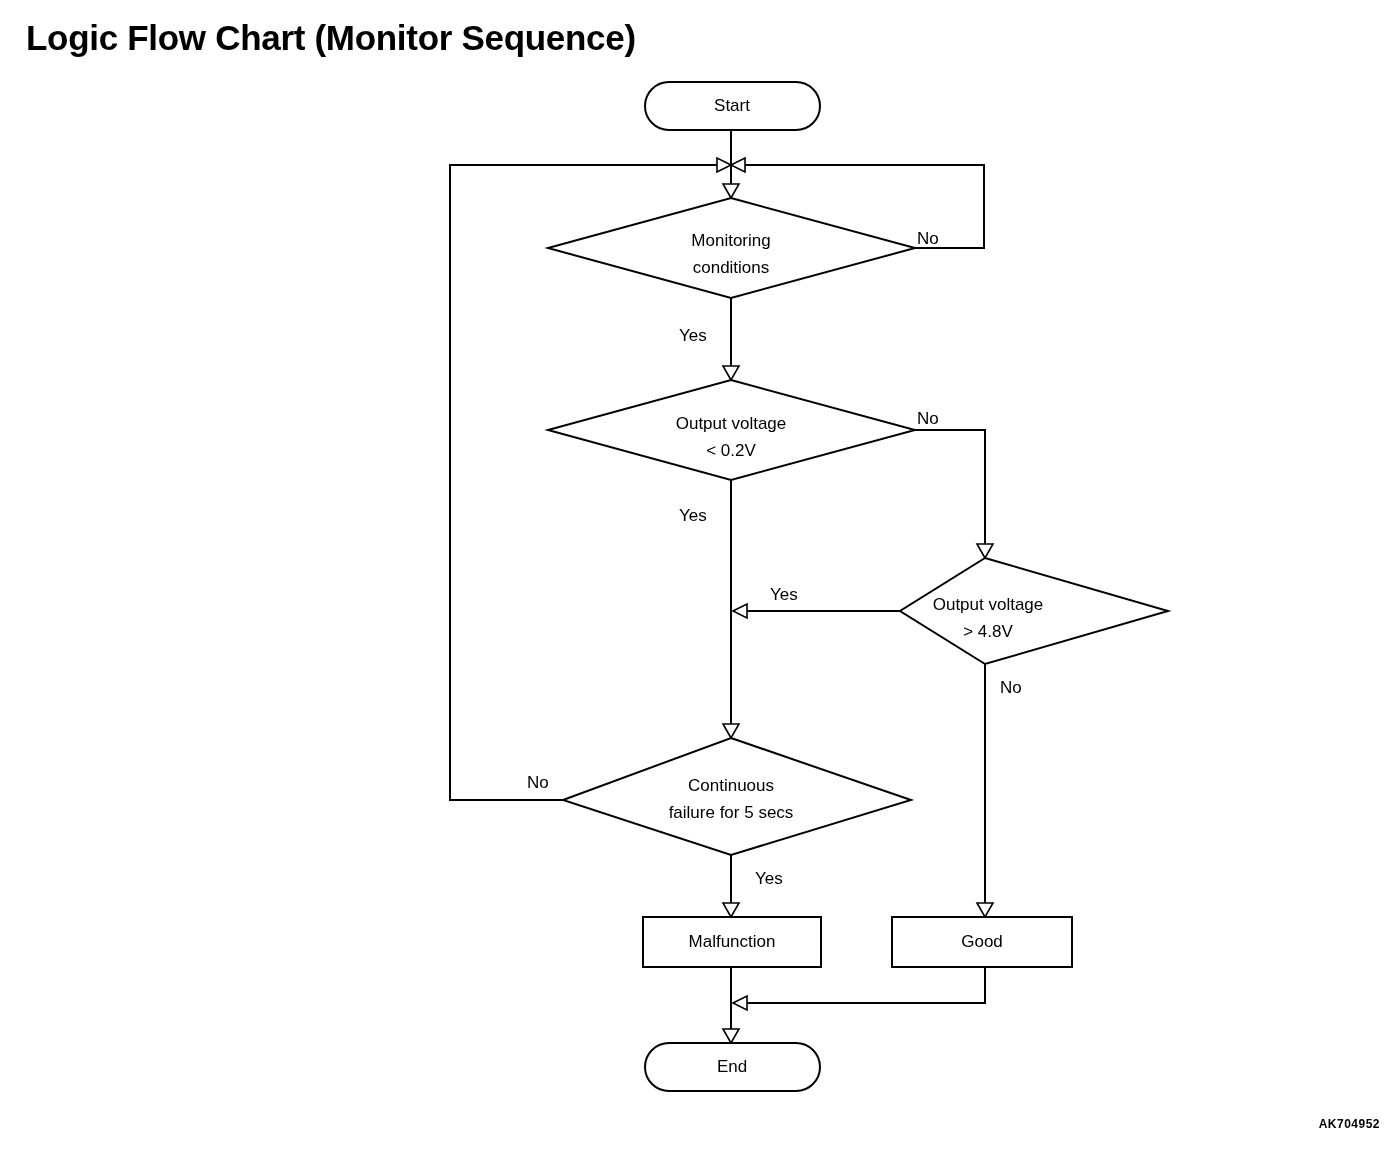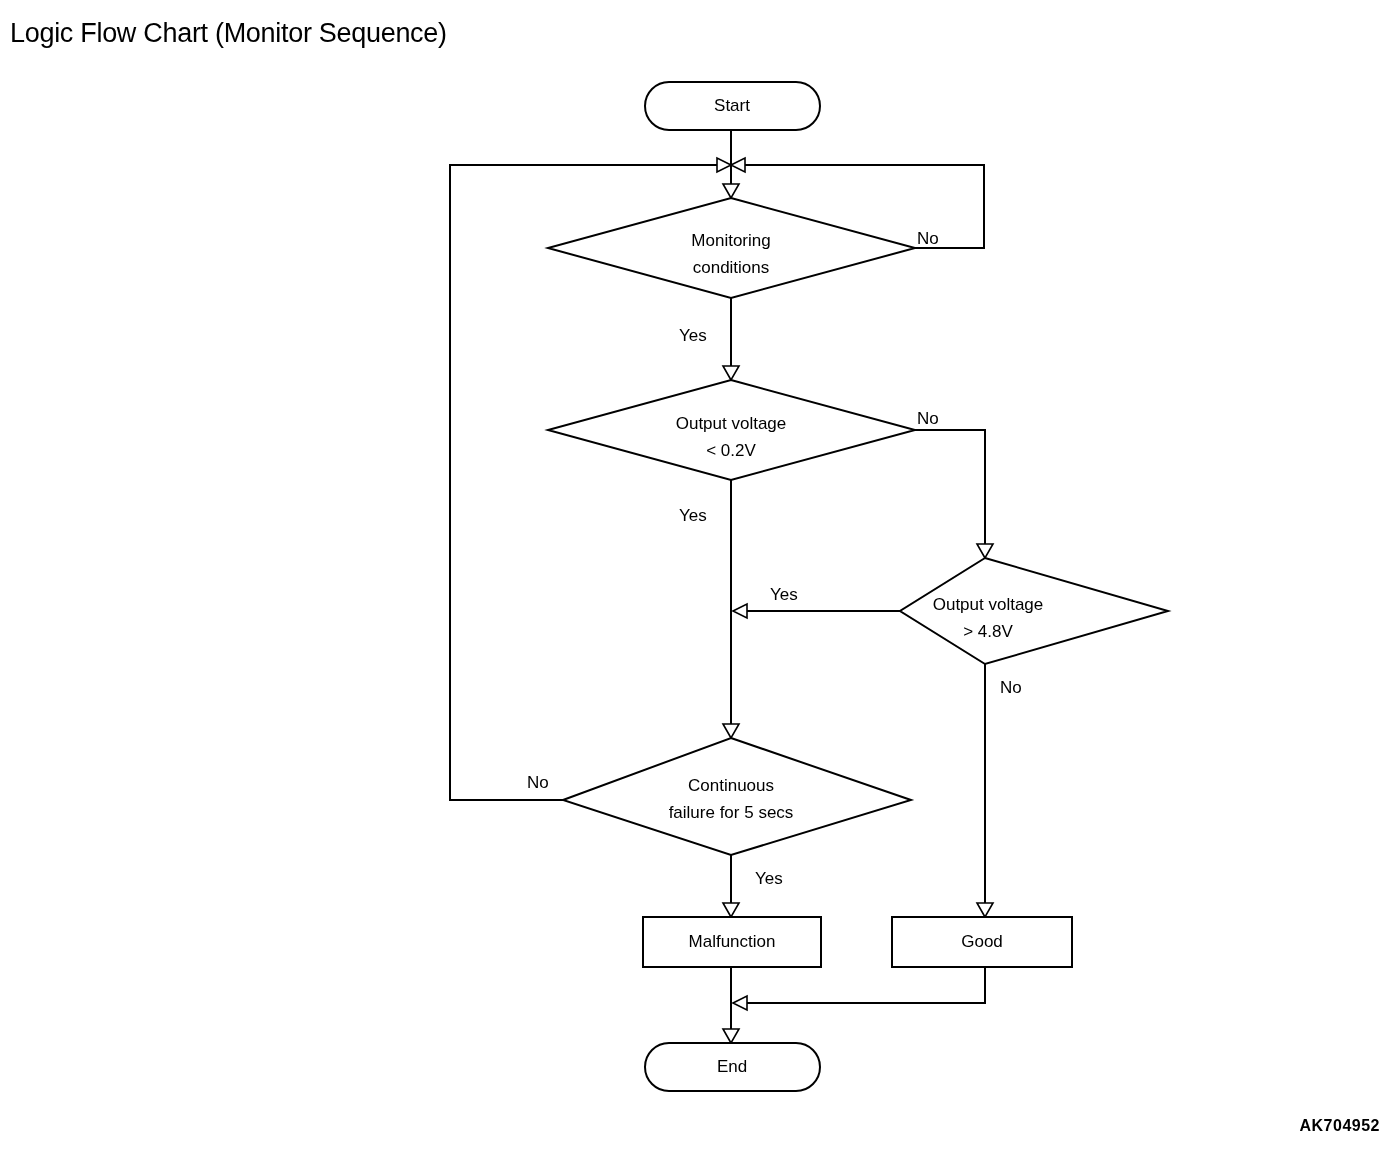--- a/index.html
+++ b/index.html
@@ -9,33 +9,33 @@
   }
   body {
     width: 1392px;
     height: 1164px;
     position: relative;
     font-family: "Liberation Sans", sans-serif;
     overflow: hidden;
   }
   #page-title {
     position: absolute;
-    left: 10px;
+    left: 26px;
     top: 18px;
-    font-size: 27px;
-    font-weight: normal;
+    font-size: 35px;
+    font-weight: bold;
     color: #000000;
     letter-spacing: -0.3px;
     white-space: nowrap;
   }
   #figure-code {
     position: absolute;
     right: 12px;
     top: 1117px;
-    font-size: 16px;
+    font-size: 12px;
     font-weight: bold;
     color: #000000;
     letter-spacing: 0.5px;
   }
   #flow-svg {
     position: absolute;
     left: 0;
     top: 0;
   }
   .node-shape {

